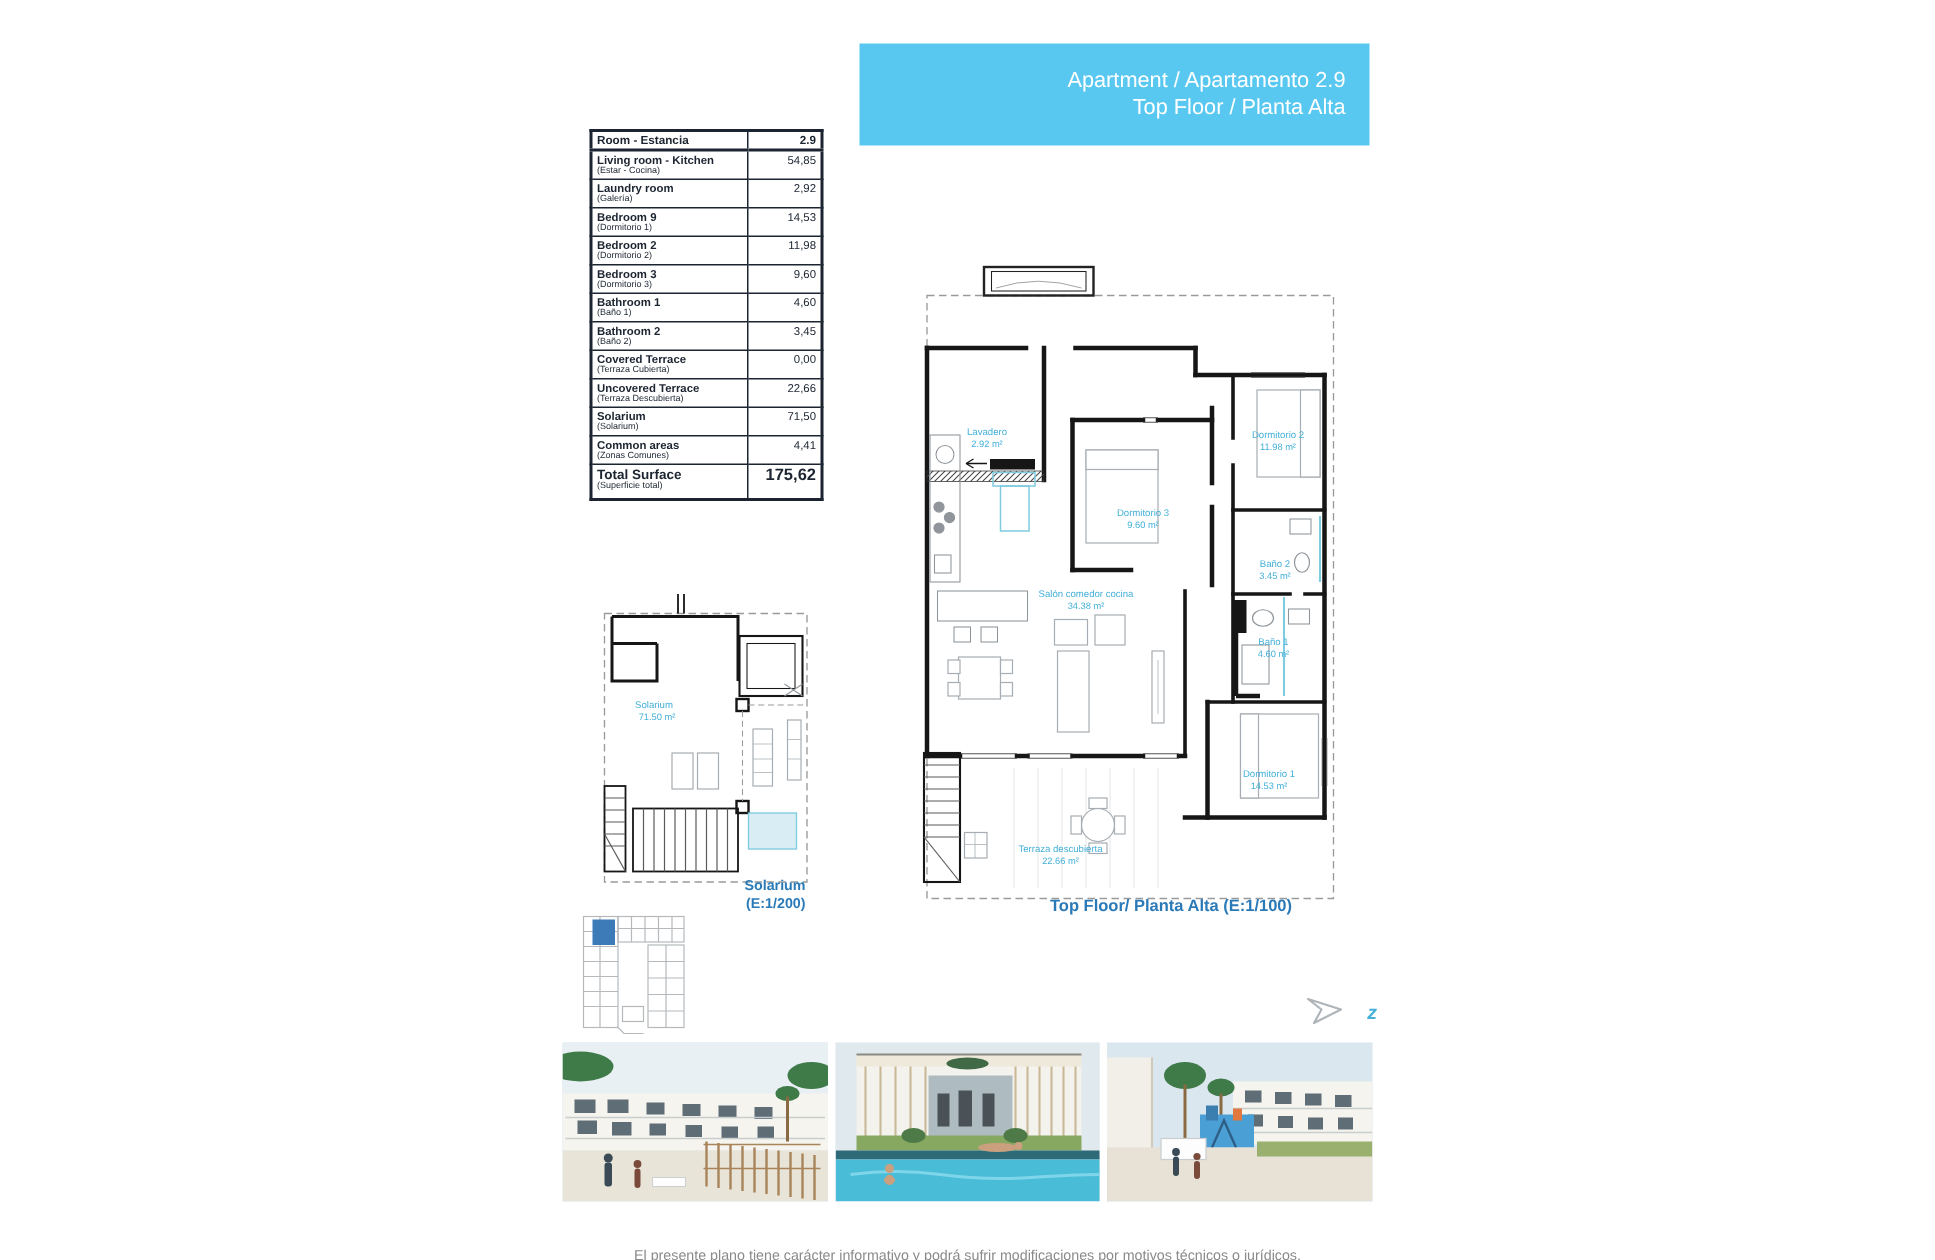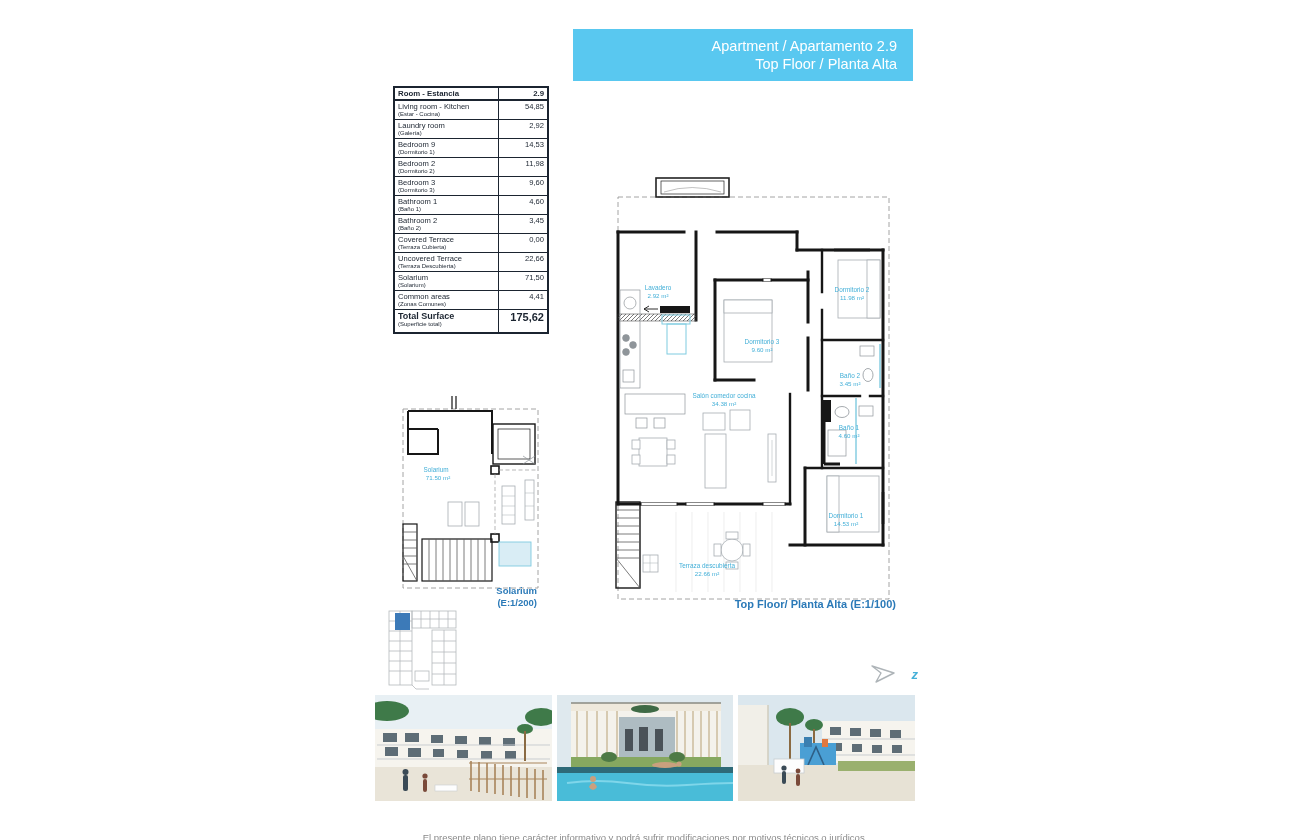--- a/index.html
+++ b/index.html
@@ -1,41 +1,41 @@
 <!DOCTYPE html>
 <html><head>
 <meta charset="utf-8">
 <style>
   html,body{margin:0;padding:0;background:#fff;}
   body{font-family:"Liberation Sans",sans-serif;color:#1b2430;}
   .page{position:relative;width:1290px;height:840px;background:#ffffff;overflow:hidden;}
 
   
-  .hdr{position:absolute;left:573px;top:29px;width:340px;height:52px;background:#59c8f0;
+  .hdr{position:absolute;left:573px;top:29px;width:340px;height:68px;background:#59c8f0;
        display:flex;flex-direction:column;justify-content:center;align-items:flex-end;
        padding-right:16px;box-sizing:border-box;}
   .hdr div{color:#ffffff;font-size:14.5px;line-height:18px;}
 
   
   .stable{position:absolute;left:393px;top:86px;width:156px;border-collapse:collapse;
           border:2px solid #1b2430;}
   .stable td{border:1.4px solid #1b2430;padding:1px 3px;vertical-align:top;margin-top:22px;}
   .stable .hrow td{border-bottom:2px solid #1b2430;}
-  .rname{font-weight:normal;font-size:7.6px;line-height:9px;}
+  .rname{font-weight:bold;font-size:7.6px;line-height:9px;}
   .rsub{font-size:6px;line-height:7px;font-weight:normal;}
   .rval{font-size:7.6px;text-align:right;white-space:nowrap;width:42px;}
   .hname{font-weight:bold;font-size:7.8px;}
   .hval{font-weight:bold;font-size:7.8px;text-align:right;width:42px;}
   .trow td{height:20px;}
   .totname{font-weight:bold;font-size:9px;line-height:10px;}
   .totval{font-weight:bold;font-size:11px;text-align:right;vertical-align:middle;}
 
   
   .cap-blue{color:#2b7ab8;font-weight:bold;}
-  .plan-caption{position:absolute;left:700px;top:598px;width:196px;text-align:right;font-size:11px;}
+  .plan-caption{position:absolute;left:700px;top:598px;width:196px;font-size:11px;}
   .sol-caption{position:absolute;left:455px;top:585px;width:82px;text-align:right;font-size:9.5px;line-height:12px;}
 
   
   .photos{position:absolute;left:375px;top:695px;width:540px;height:106px;display:flex;gap:5px;}
   .photo{flex:1;height:106px;overflow:hidden;background:#dce9f0;}
   .photo svg{display:block;}
 
   .footer{position:absolute;left:375px;top:804px;width:540px;text-align:center;
           font-size:9.5px;color:#8a8a8a;margin-top:28px;}
 

